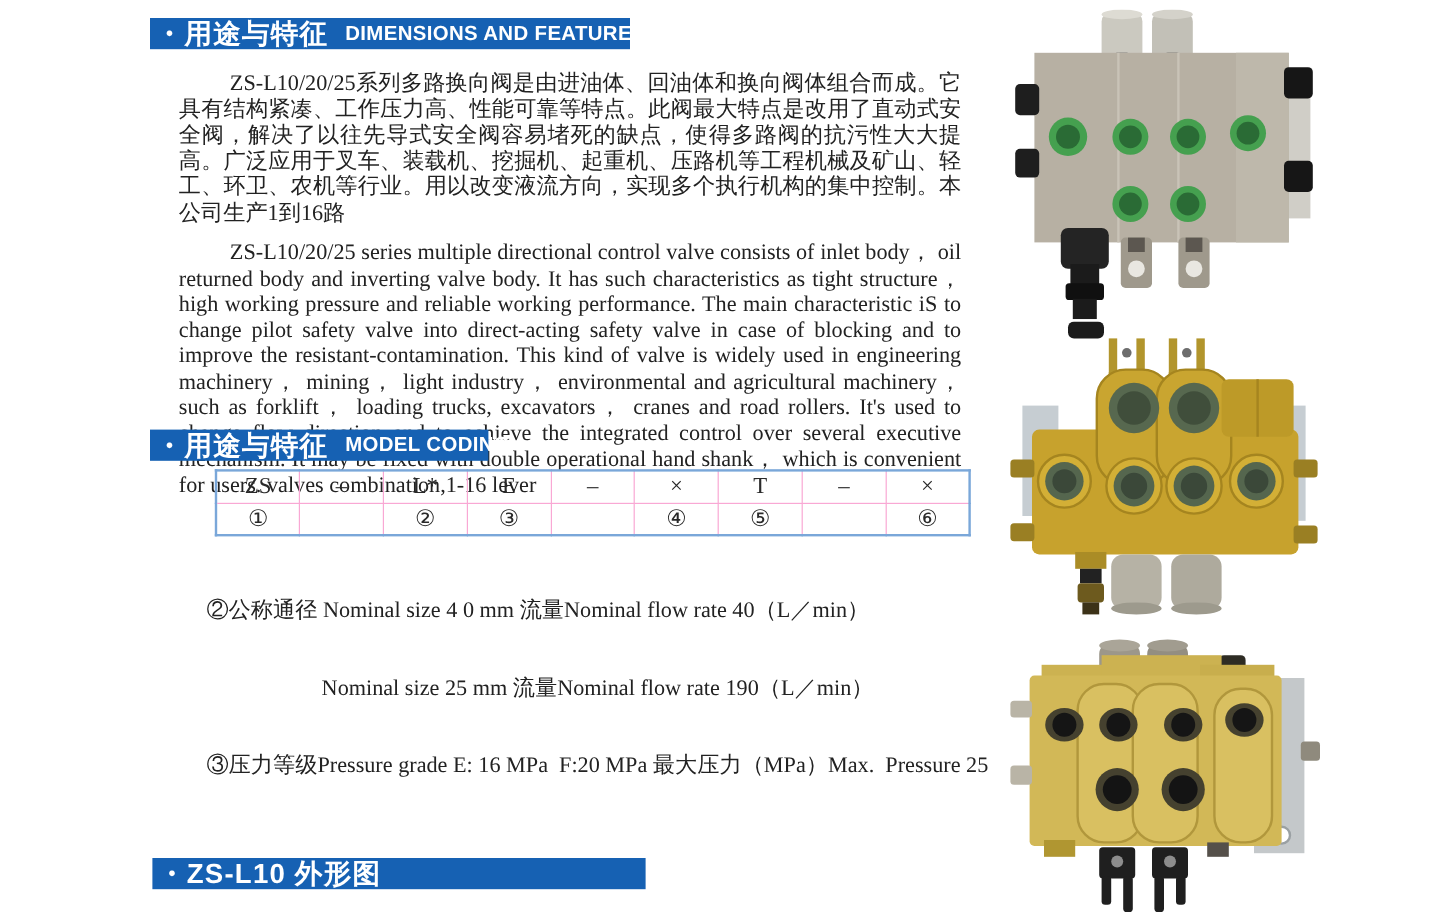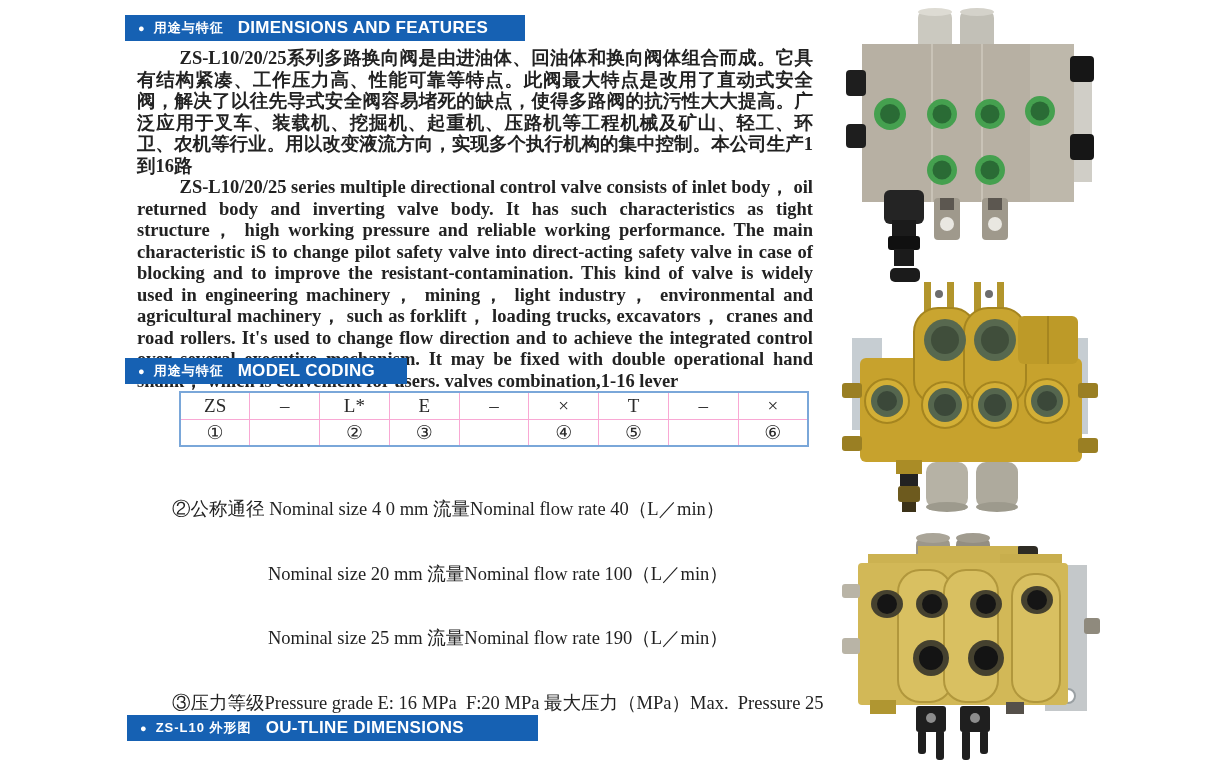--- a/index.html
+++ b/index.html
@@ -17,32 +17,32 @@
     background:#1661b3;
     color:#ffffff;
     display:flex;
     align-items:center;
     padding-left:13px;
     font-family:"Liberation Sans","DejaVu Sans",sans-serif;
     font-weight:bold;
     white-space:nowrap;
   }
   .bar .bullet { font-size:11px; margin-right:9px; line-height:1; }
-  .bar .bar-zh { font-size:13px; letter-spacing:1px; }
+  .bar .bar-zh { font-size:23px; letter-spacing:1px; }
   .bar .bar-en { font-size:17px; margin-left:14px; letter-spacing:0.3px; }
 
   
   .text-block {
     position:absolute;
     left:137px; top:48px; width:676px;
     font-size:18.5px; line-height:21.5px;
     text-align:justify;
     color:#222222;
   }
-  .text-block p { text-indent:2.3em; margin:0;font-weight:bold; }
+  .text-block p { text-indent:2.3em; margin:12px; }
 
   
   table.coding-table {
     position:absolute;
     left:179px; top:391px; width:630px;
     border-collapse:collapse;
     table-layout:fixed;
     font-size:19px;
     color:#2a2a2a;
     text-align:center;
@@ -110,32 +110,30 @@
     <td>④</td>
     <td>⑤</td>
     <td></td>
     <td>⑥</td>
   </tr>
 </tbody>
   </table>
 
 <div class="notes">
   <div class="note-line">②公称通径 Nominal size 4 0 mm 流量Nominal flow rate 40（L／min）</div>
-  <div class="note-line indent">Nominal size 20 mm 流量Nominal flow rate 100（L／min）</div>
   <div class="note-line indent">Nominal size 25 mm 流量Nominal flow rate 190（L／min）</div>
   <div class="note-line">③压力等级Pressure grade E: 16 MPa  F:20 MPa 最大压力（MPa）Max.  Pressure 25</div>
   
   
   
 </div>
 
 <div class="bar" style="left:127px; top:715px; width:411px; height:26px;">
   <span class="bullet">●</span>
   <span class="bar-zh">ZS-L10 外形图</span>
-  <span class="bar-en">OU-TLINE DIMENSIONS</span>
 </div>
 
 <div class="photo" style="left:840px; top:8px; width:255px; height:258px;">
   <svg width="255" height="258" viewBox="0 0 255 258">
 
     <rect x="78" y="2" width="34" height="44" rx="8" fill="#cbc9c0"></rect>
     <rect x="120" y="2" width="34" height="44" rx="8" fill="#c2c0b7"></rect>
     <ellipse cx="95" cy="4" rx="17" ry="4" fill="#dddbd3"></ellipse>
     <ellipse cx="137" cy="4" rx="17" ry="4" fill="#d4d2ca"></ellipse>
     <rect x="88" y="36" width="14" height="14" rx="3" fill="#3a3a3a"></rect>

